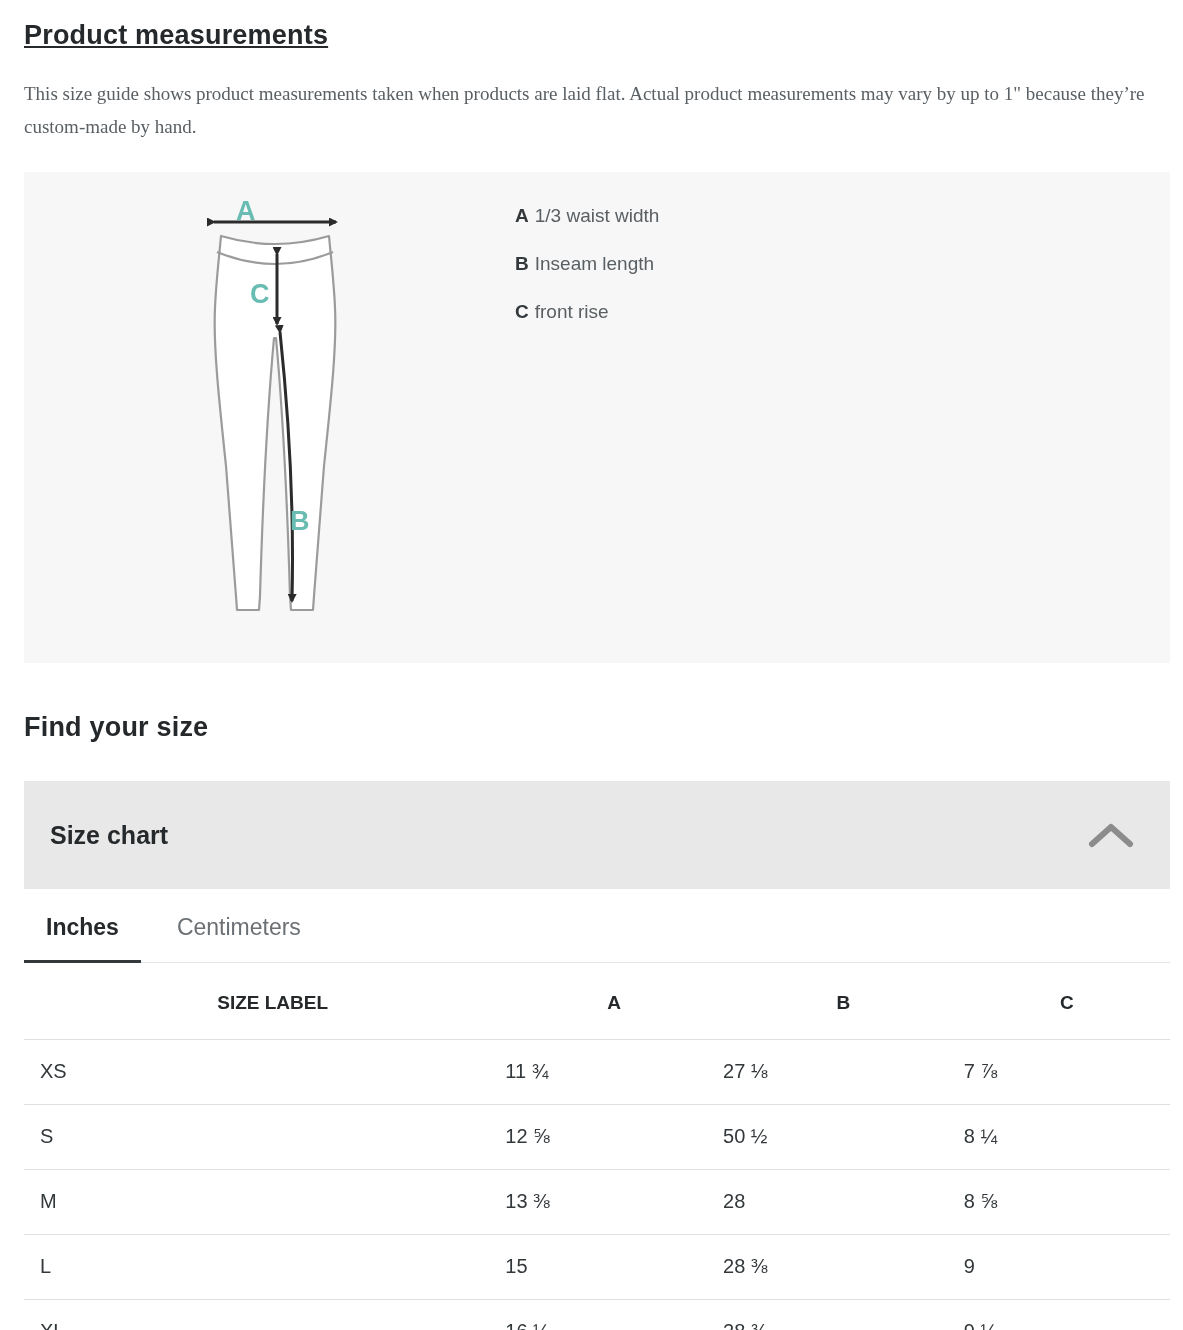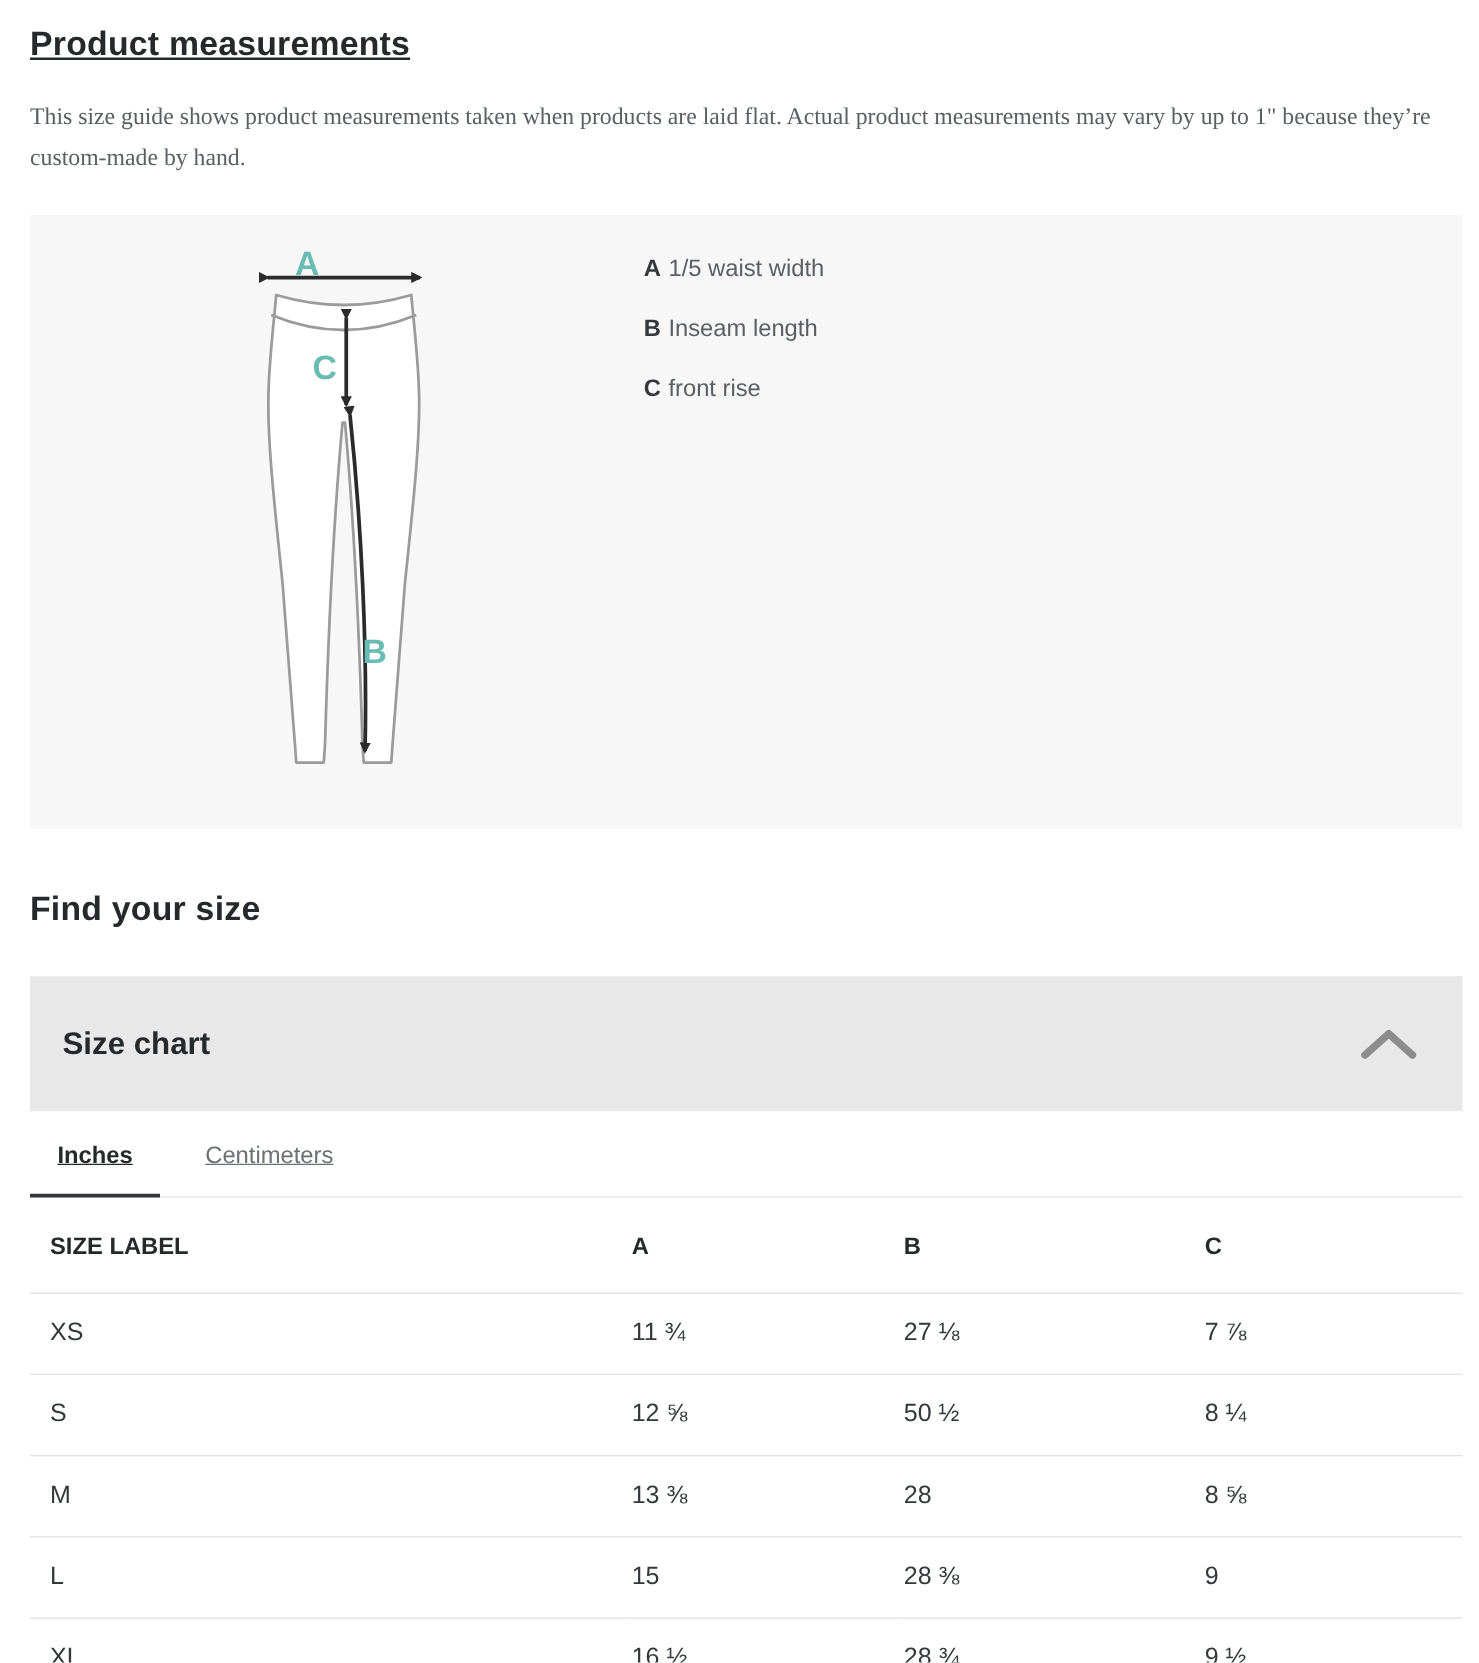--- a/index.html
+++ b/index.html
@@ -91,47 +91,46 @@
   .tabs {
     width: 1146px;
     border-bottom: 1px solid #e4e4e4;
     display: flex;
     margin-top: 8px;
   }
   .tab {
     background: none;
     border: none;
     font-family: inherit;
-    font-size: 19px;
+    font-size: 23px;
     color: #6b7074;
     padding: 17px 22px 19px 22px;
     cursor: pointer;
     border-bottom: 3px solid transparent;
     margin-bottom: -1px;
-    text-decoration: underline;
   }
   .tab.active {
     font-weight: bold;
     color: #26292b;
     border-bottom-color: #33383b;
   }
   .tab + .tab { margin-left: 14px; }
 
   
   table.size-table {
     width: 1146px;
     border-collapse: collapse;
     table-layout: fixed;
   }
   .size-table col.c1 { width: 42%; }
   .size-table col.c2 { width: 19%; }
   .size-table col.c3 { width: 21%; }
   .size-table col.c4 { width: 18%; }
   .size-table th {
-    text-align: left;
+    text-align: center;
     font-size: 19px;
     font-weight: bold;
     color: #26292b;
     padding: 29px 0 25px 0;
     border-bottom: 1px solid #e0e0e0;
   }
   .size-table th:first-child { padding-left: 16px; }
   .size-table td {
     font-size: 20px;
     color: #33383b;
@@ -180,21 +179,21 @@
       <line x1="77" y1="56" x2="77" y2="126" stroke="#2b2b2b" stroke-width="3" marker-start="url(#ah)" marker-end="url(#ah)"></line>
 
       <path d="M 80 134 C 89 220 94 320 92 403" fill="none" stroke="#2b2b2b" stroke-width="3" marker-start="url(#ah)" marker-end="url(#ah)"></path>
       <text x="36" y="22" font-size="27" font-weight="bold" fill="#69bcb2" font-family="Liberation Sans, sans-serif">A</text>
       <text x="50" y="105" font-size="27" font-weight="bold" fill="#69bcb2" font-family="Liberation Sans, sans-serif">C</text>
       <text x="90" y="332" font-size="27" font-weight="bold" fill="#69bcb2" font-family="Liberation Sans, sans-serif">B</text>
     </svg>
 
     <div class="legend">
       <div class="legend-row">
-        <span class="legend-key">A</span><span>1/5 waist width</span>
+        <span class="legend-key">A</span><span>1/3 waist width</span>
       </div>
       <div class="legend-row">
         <span class="legend-key">B</span><span>Inseam length</span>
       </div>
       <div class="legend-row">
         <span class="legend-key">C</span><span>front rise</span>
       </div>
     </div>
   </div>
 

